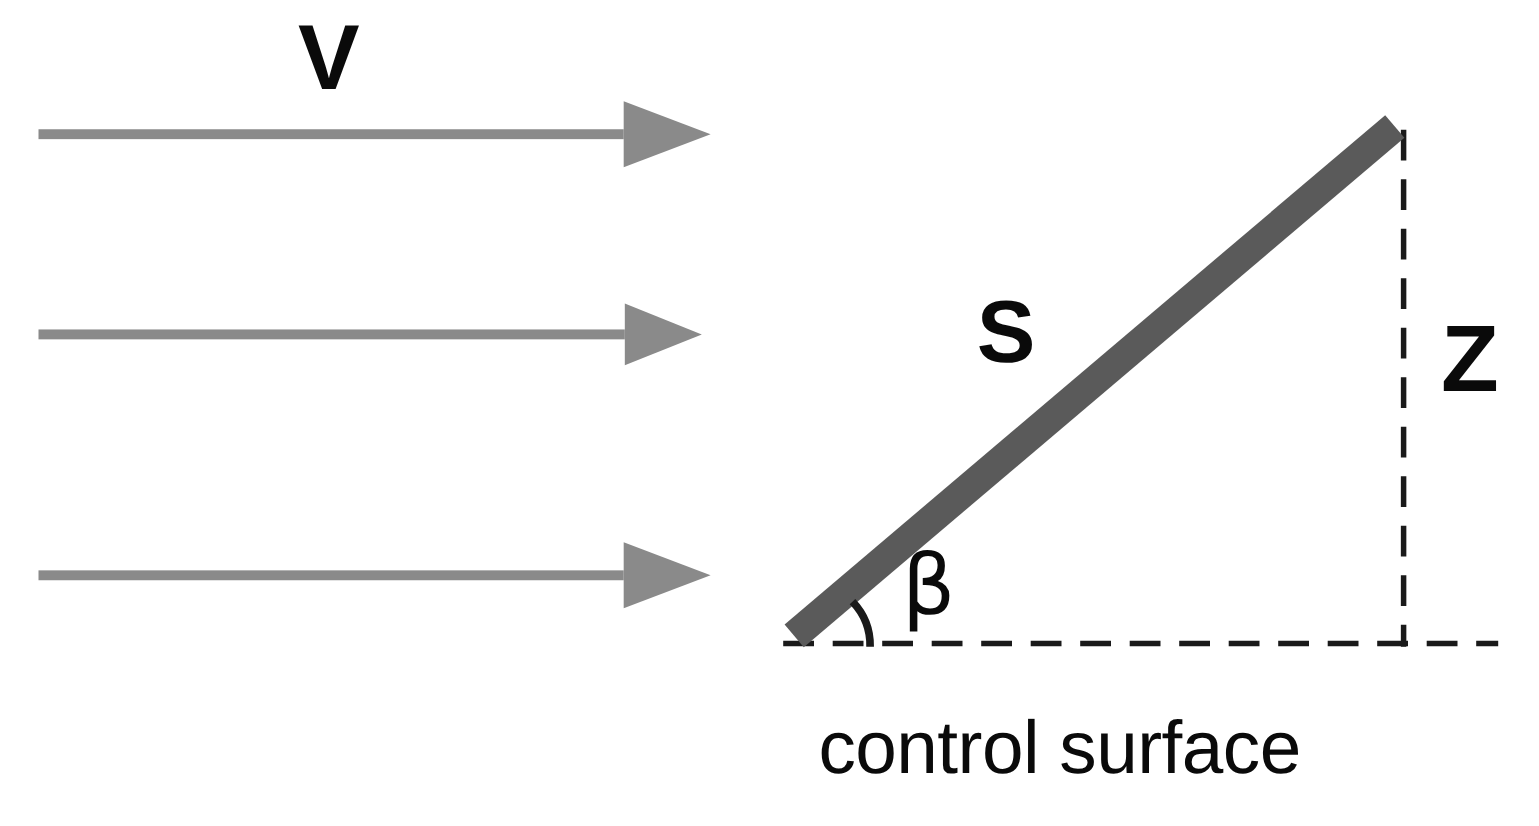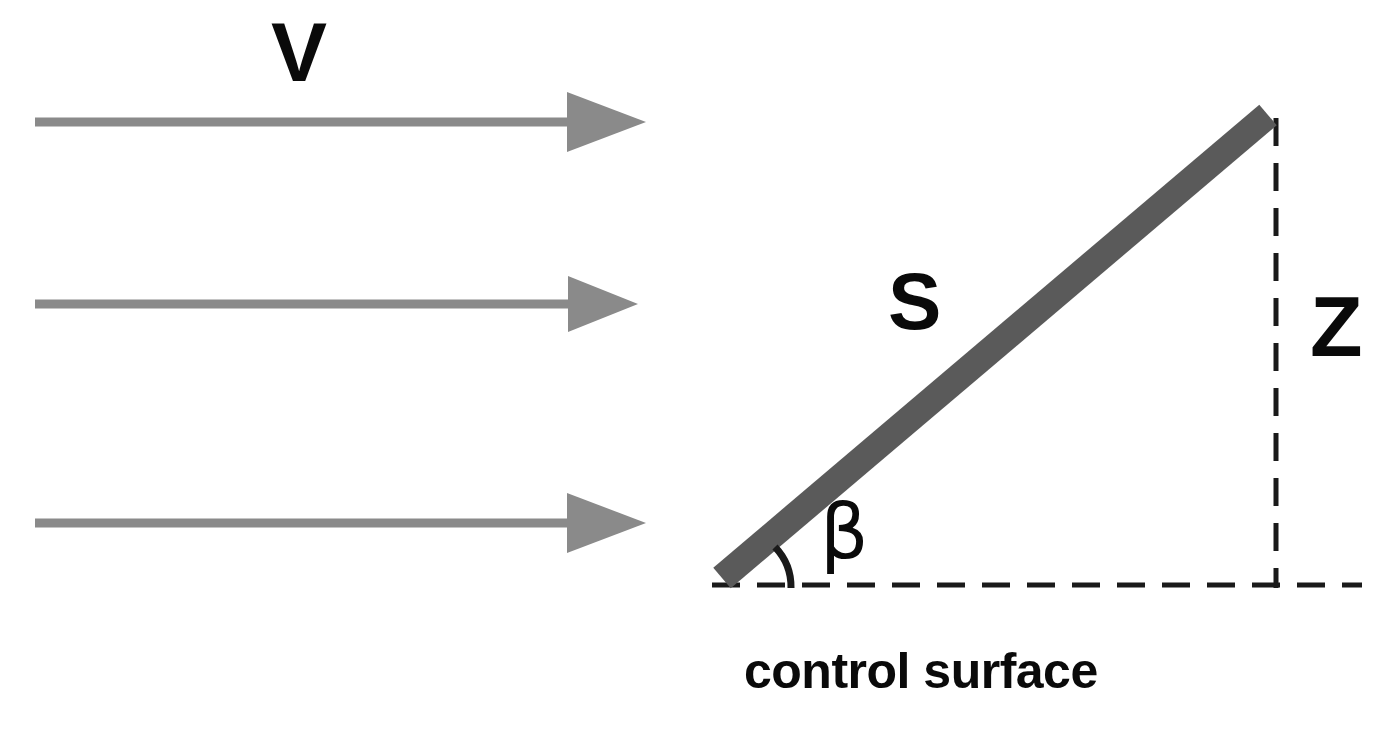--- a/index.html
+++ b/index.html
@@ -61,22 +61,22 @@
   #label-beta {
     left: 820px;
     top: 494px;
     font-size: 76px;
     font-weight: 400;
     font-family: "DejaVu Sans", sans-serif;
   }
   #label-control-surface {
     left: 744px;
     top: 646px;
-    font-size: 50px;
-    font-weight: 700;
+    font-size: 68px;
+    font-weight: 400;
     letter-spacing: -0.5px;
   }
 </style>
 </head>
 <body>
 
 <div id="diagram-root">
 
   <svg id="diagram-svg" viewBox="0 0 1399 751">
 

